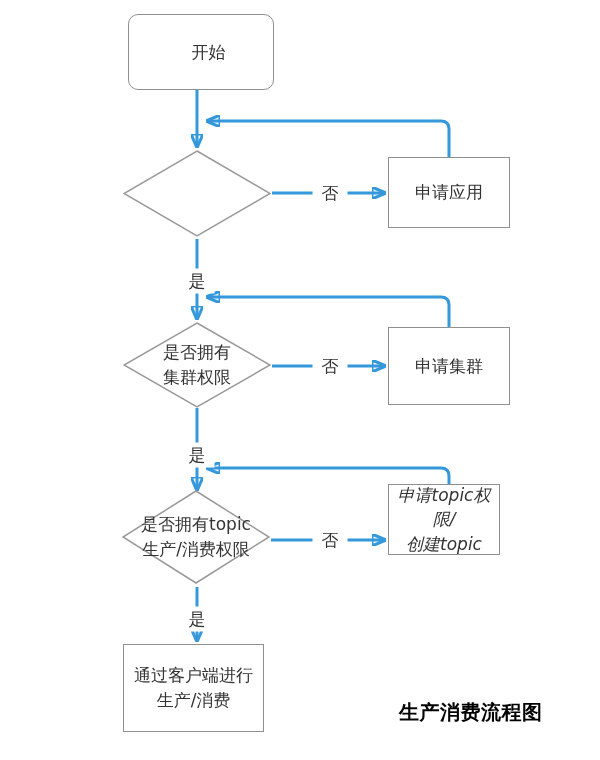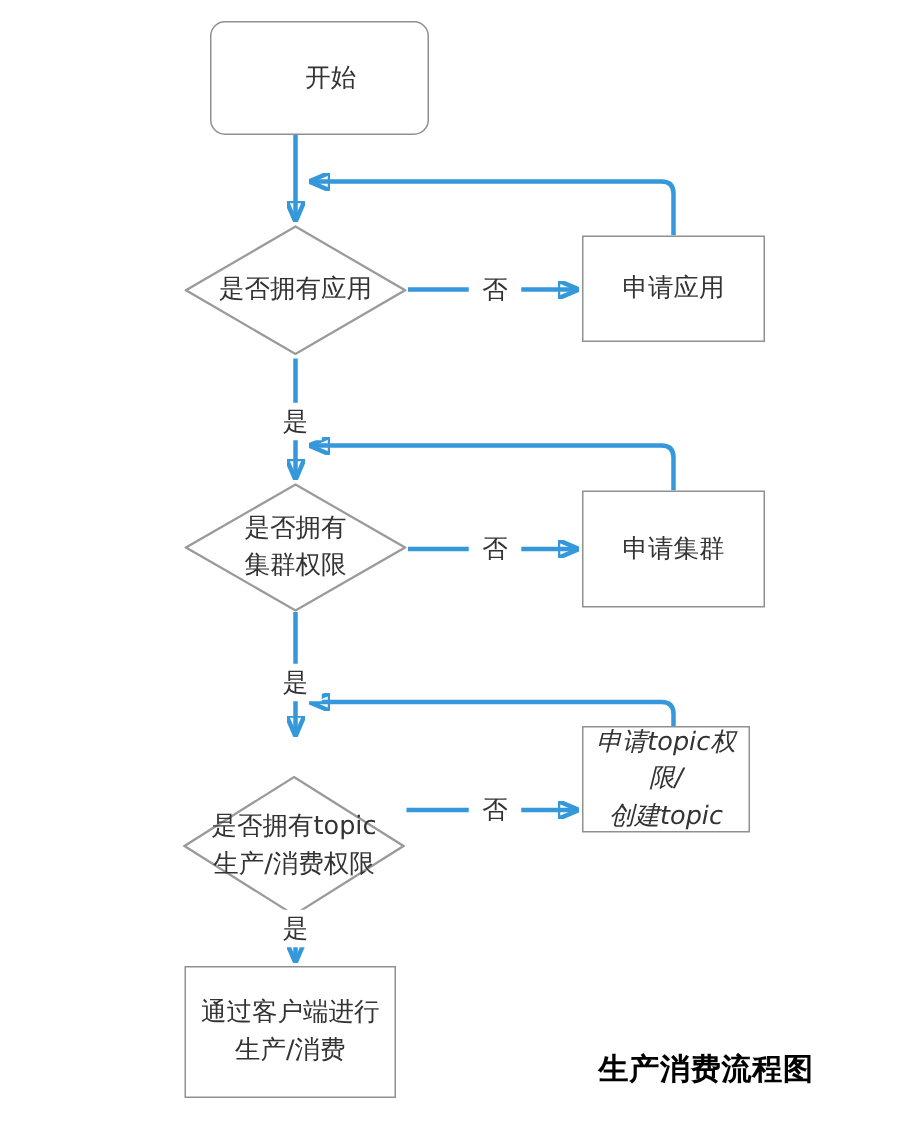--- a/index.html
+++ b/index.html
@@ -88,48 +88,47 @@
     <path d="M272 193 L384 193" marker-end="url(#ah)"></path>
     <path d="M197 239 L197 318" marker-end="url(#ah)"></path>
     <path d="M449 327 L449 305 Q449 297 441 297 L208 297" marker-end="url(#ah)"></path>
     <path d="M272 366 L384 366" marker-end="url(#ah)"></path>
     <path d="M197 408 L197 489" marker-end="url(#ah)"></path>
     <path d="M449 506 L449 476 Q449 468 441 468 L208 468" marker-end="url(#ah)"></path>
     <path d="M271 540 L384 540" marker-end="url(#ah)"></path>
     <path d="M197 587 L197 640" marker-end="url(#ah)"></path>
   </svg>
 
-  <div class="node terminator" style="left:140px;top:14px;width:146px;height:76px;padding-left:15px;">
+  <div class="node terminator" style="left:128px;top:14px;width:146px;height:76px;padding-left:15px;">
     <span>开始</span>
   </div>
 
   <div class="node diamond" style="left:123px;top:150px;width:148px;height:87px;">
     <svg viewBox="0 0 148 87">
       <polygon points="74,1 147,43.5 74,86 1,43.5"></polygon>
     </svg>
-    <span class="dlabel">是否拥有应用</span>
   </div>
 
   <div class="node process" style="left:388px;top:157px;width:122px;height:71px;">
     <span>申请应用</span>
   </div>
 
   <div class="node process" style="left:388px;top:327px;width:122px;height:78px;">
     <span>申请集群</span>
   </div>
 
   <div class="node diamond" style="left:123px;top:322px;width:148px;height:86px;">
     <svg viewBox="0 0 148 86">
       <polygon points="74,1 147,43 74,85 1,43"></polygon>
     </svg>
     <span class="dlabel">是否拥有
 集群权限</span>
   </div>
 
-  <div class="node diamond" style="left:122px;top:517px;width:148px;height:94px;justify-content:center;">
+  <div class="node diamond" style="left:122px;top:490px;width:148px;height:94px;justify-content:center;">
     <svg viewBox="0 0 148 94">
       <polygon points="74,1 147,47 74,93 1,47"></polygon>
     </svg>
     <span class="dlabel">是否拥有topic
 生产/消费权限</span>
   </div>
 
   <div class="node process" style="left:388px;top:484px;width:112px;height:71px;font-style:italic;">
     <span>申请topic权限/
 创建topic</span>

